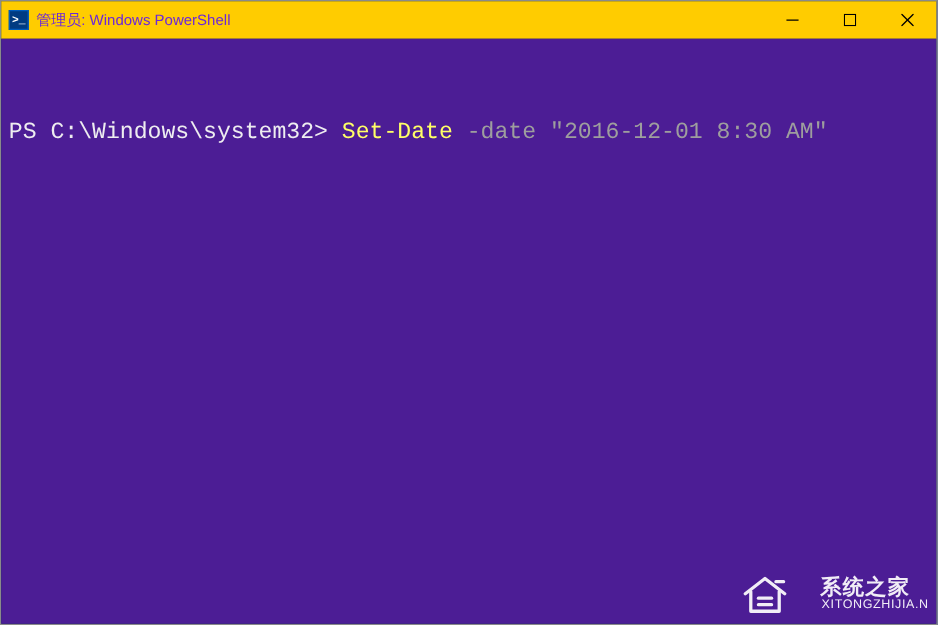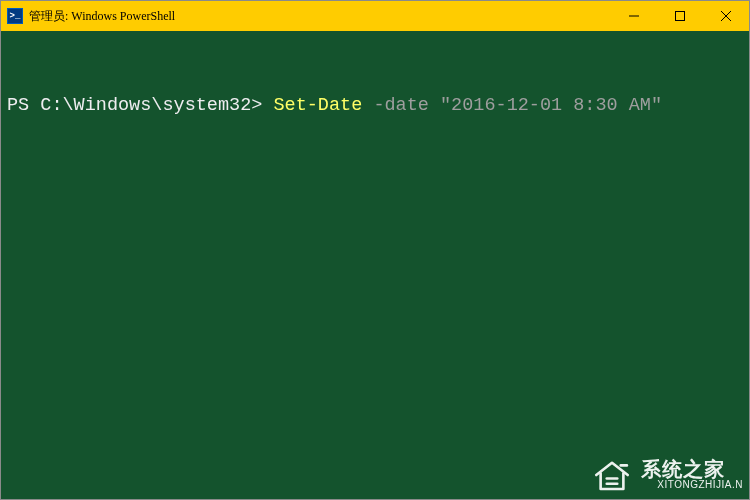--- a/index.html
+++ b/index.html
@@ -11,51 +11,51 @@
   .titlebar {
     display: flex; align-items: center; height: 30px;
     background: #ffcc00; padding-left: 6px;
   }
   .titlebar .icon-box {
     width: 16px; height: 16px; background: #013b82;
     display: flex; align-items: center; justify-content: center;
     margin-right: 6px; border: 1px solid #015bbd;
   }
   .titlebar .icon-box span { color: #fff; font-size: 9px; font-weight: bold; }
-  .titlebar .title { font-family: Liberation Serif, serif; font-size: 12px; color: #000000; }
+  .titlebar .title { font-family: Liberation Sans, sans-serif; font-size: 12px; color: #6d28d9; }
   .win-controls { margin-left: auto; display: flex; height: 100%; }
   .win-btn {
     width: 46px; height: 100%; display: flex; align-items: center; justify-content: center;
     font-family: "Segoe UI", sans-serif; cursor: pointer;
   }
   .win-btn svg { stroke: #000; }
   .terminal {
     width: 100%; height: calc(100% - 30px);
-    background: #14532d; color: #eeedf0;
+    background: #4c1d95; color: #eeedf0;
     padding: 4px 6px; font-size: 18.5px; line-height: 1.55;
     white-space: pre; position: relative;
   }
   .prompt { color: #eeedf0; }
   .cmdlet { color: #ffff66; }
   .param  { color: #9e9e9e; }
   .string { color: #9e9e9e; }
   .blankline { height: 1.55em; }
   .watermark {
     position: absolute; right: 6px; bottom: 6px;
     display: flex; align-items: center; gap: 8px;
     color: #ffffff; opacity: 0.92;
   }
   .watermark .logo {
     width: 42px; height: 36px;
   }
   .watermark .wm-text {
     display: flex; flex-direction: column; line-height: 1.05;
     font-family: "Microsoft YaHei", "SimHei", sans-serif;
   }
-  .watermark .wm-main { font-size: 20px; font-weight: 700; letter-spacing: 1px; }
+  .watermark .wm-main { font-size: 17px; font-weight: 700; letter-spacing: 1px; text-align: center; }
   .watermark .wm-sub  { font-size: 10px; letter-spacing: 0.5px; margin-left: 16px; }
 </style>
 </head>
 <body>
 
 <div class="window">
   <div class="titlebar">
     <div class="icon-box">
       <span>&gt;_</span>
     </div>

